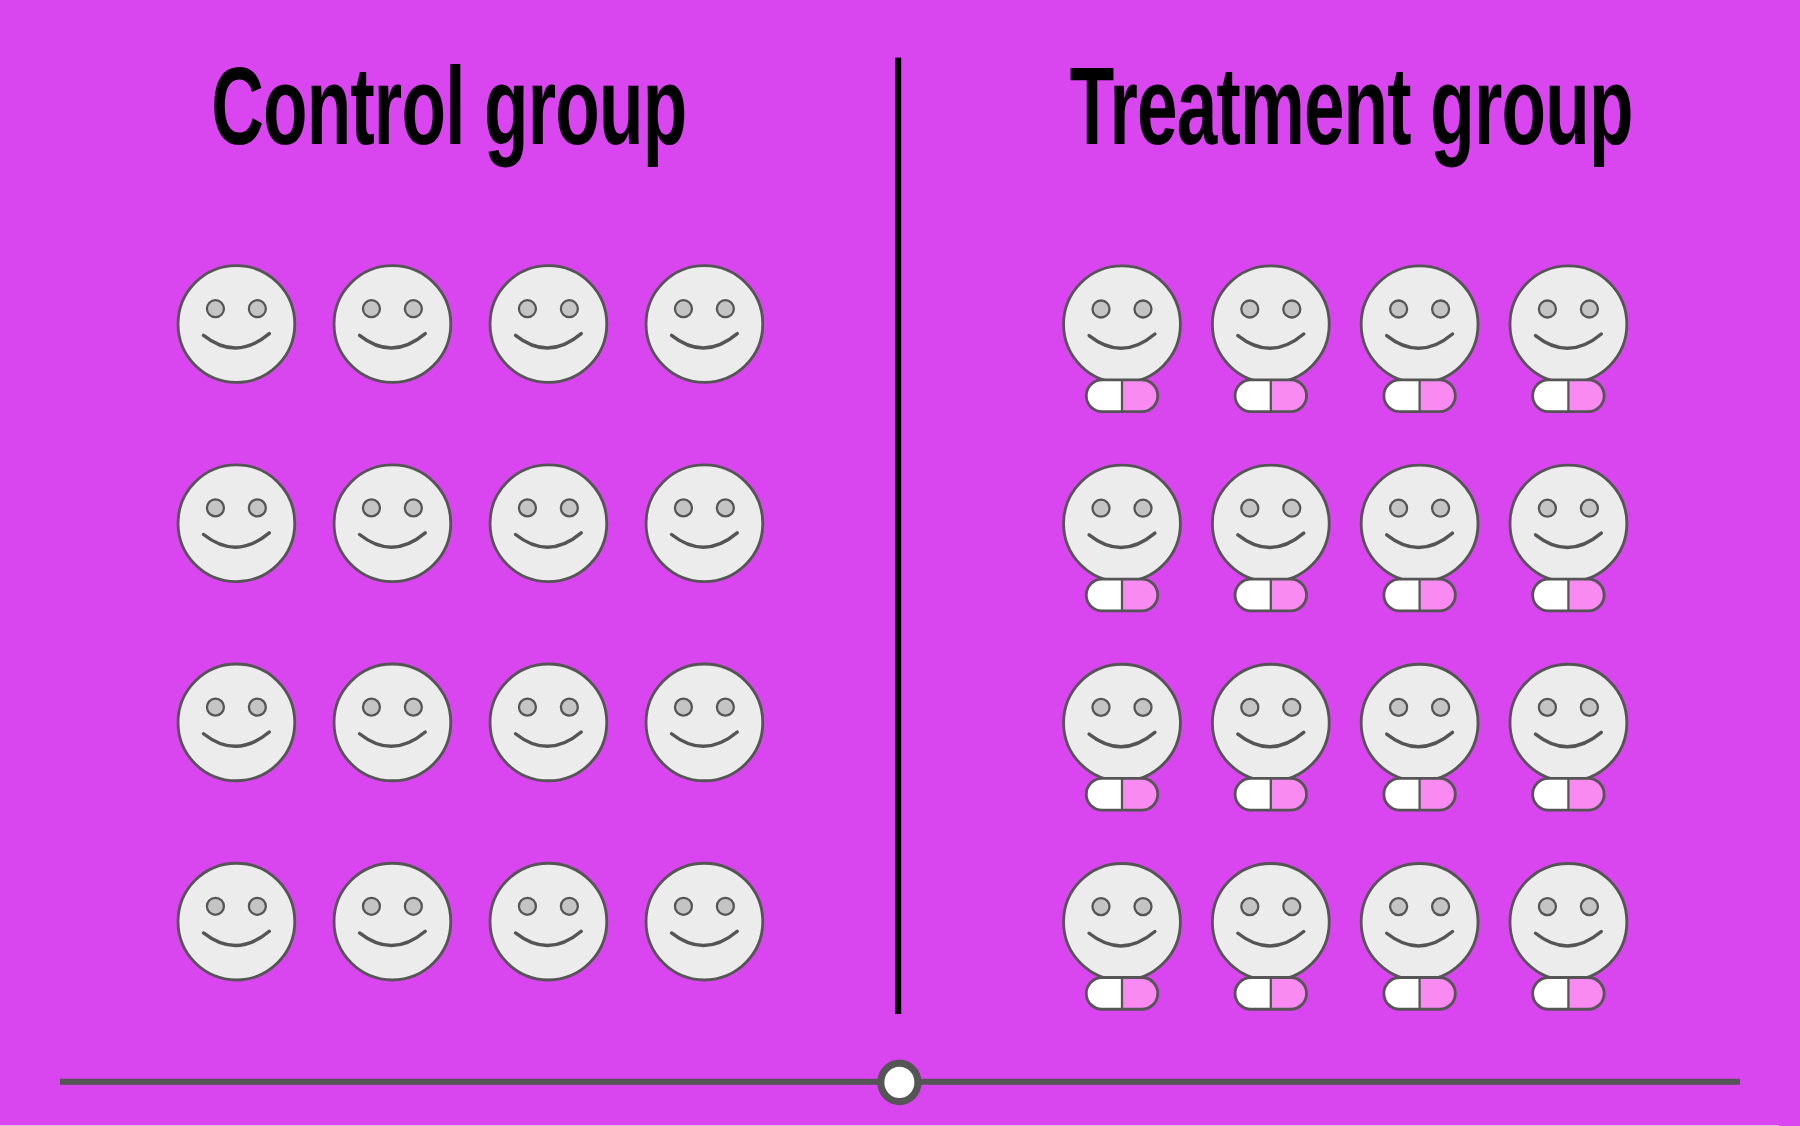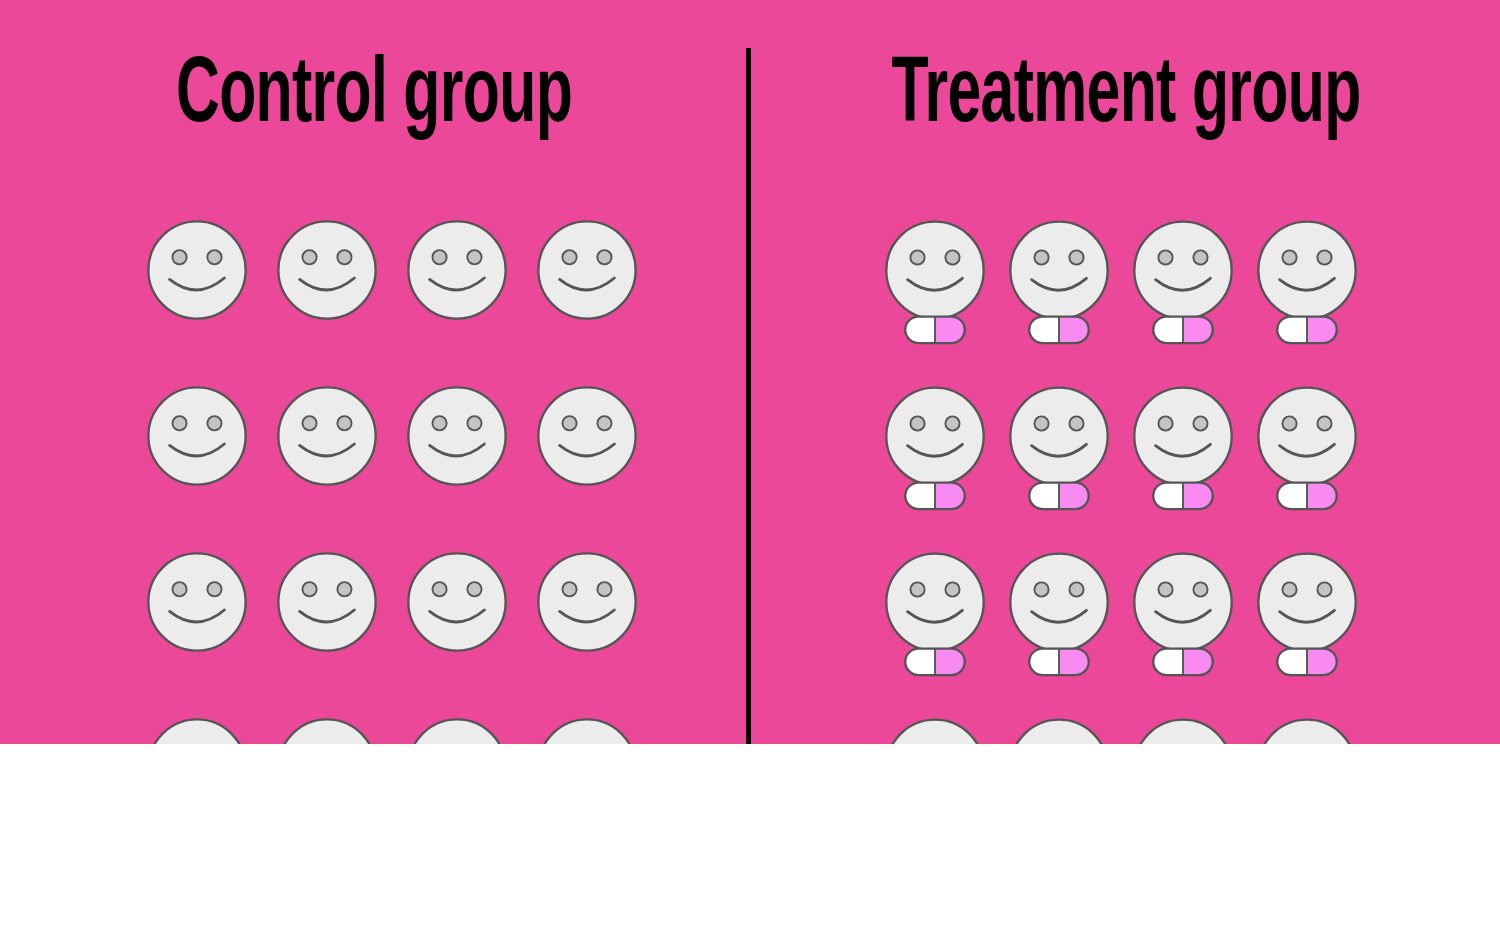--- a/index.html
+++ b/index.html
@@ -4,22 +4,22 @@
 <style>
   html, body {
     margin: 0;
     padding: 0;
     background: #ffffff;
     font-family: "Liberation Sans", sans-serif;
   }
   .canvas {
     position: relative;
     width: 1500px;
-    height: 744px;
-    background: #ec4899;
+    height: 938px;
+    background: #d946ef;
     overflow: hidden;
   }
 
   
   .group-title {
     position: absolute;
     top: 34px;
     margin: 0;
     height: 110px;
     line-height: 110px;

